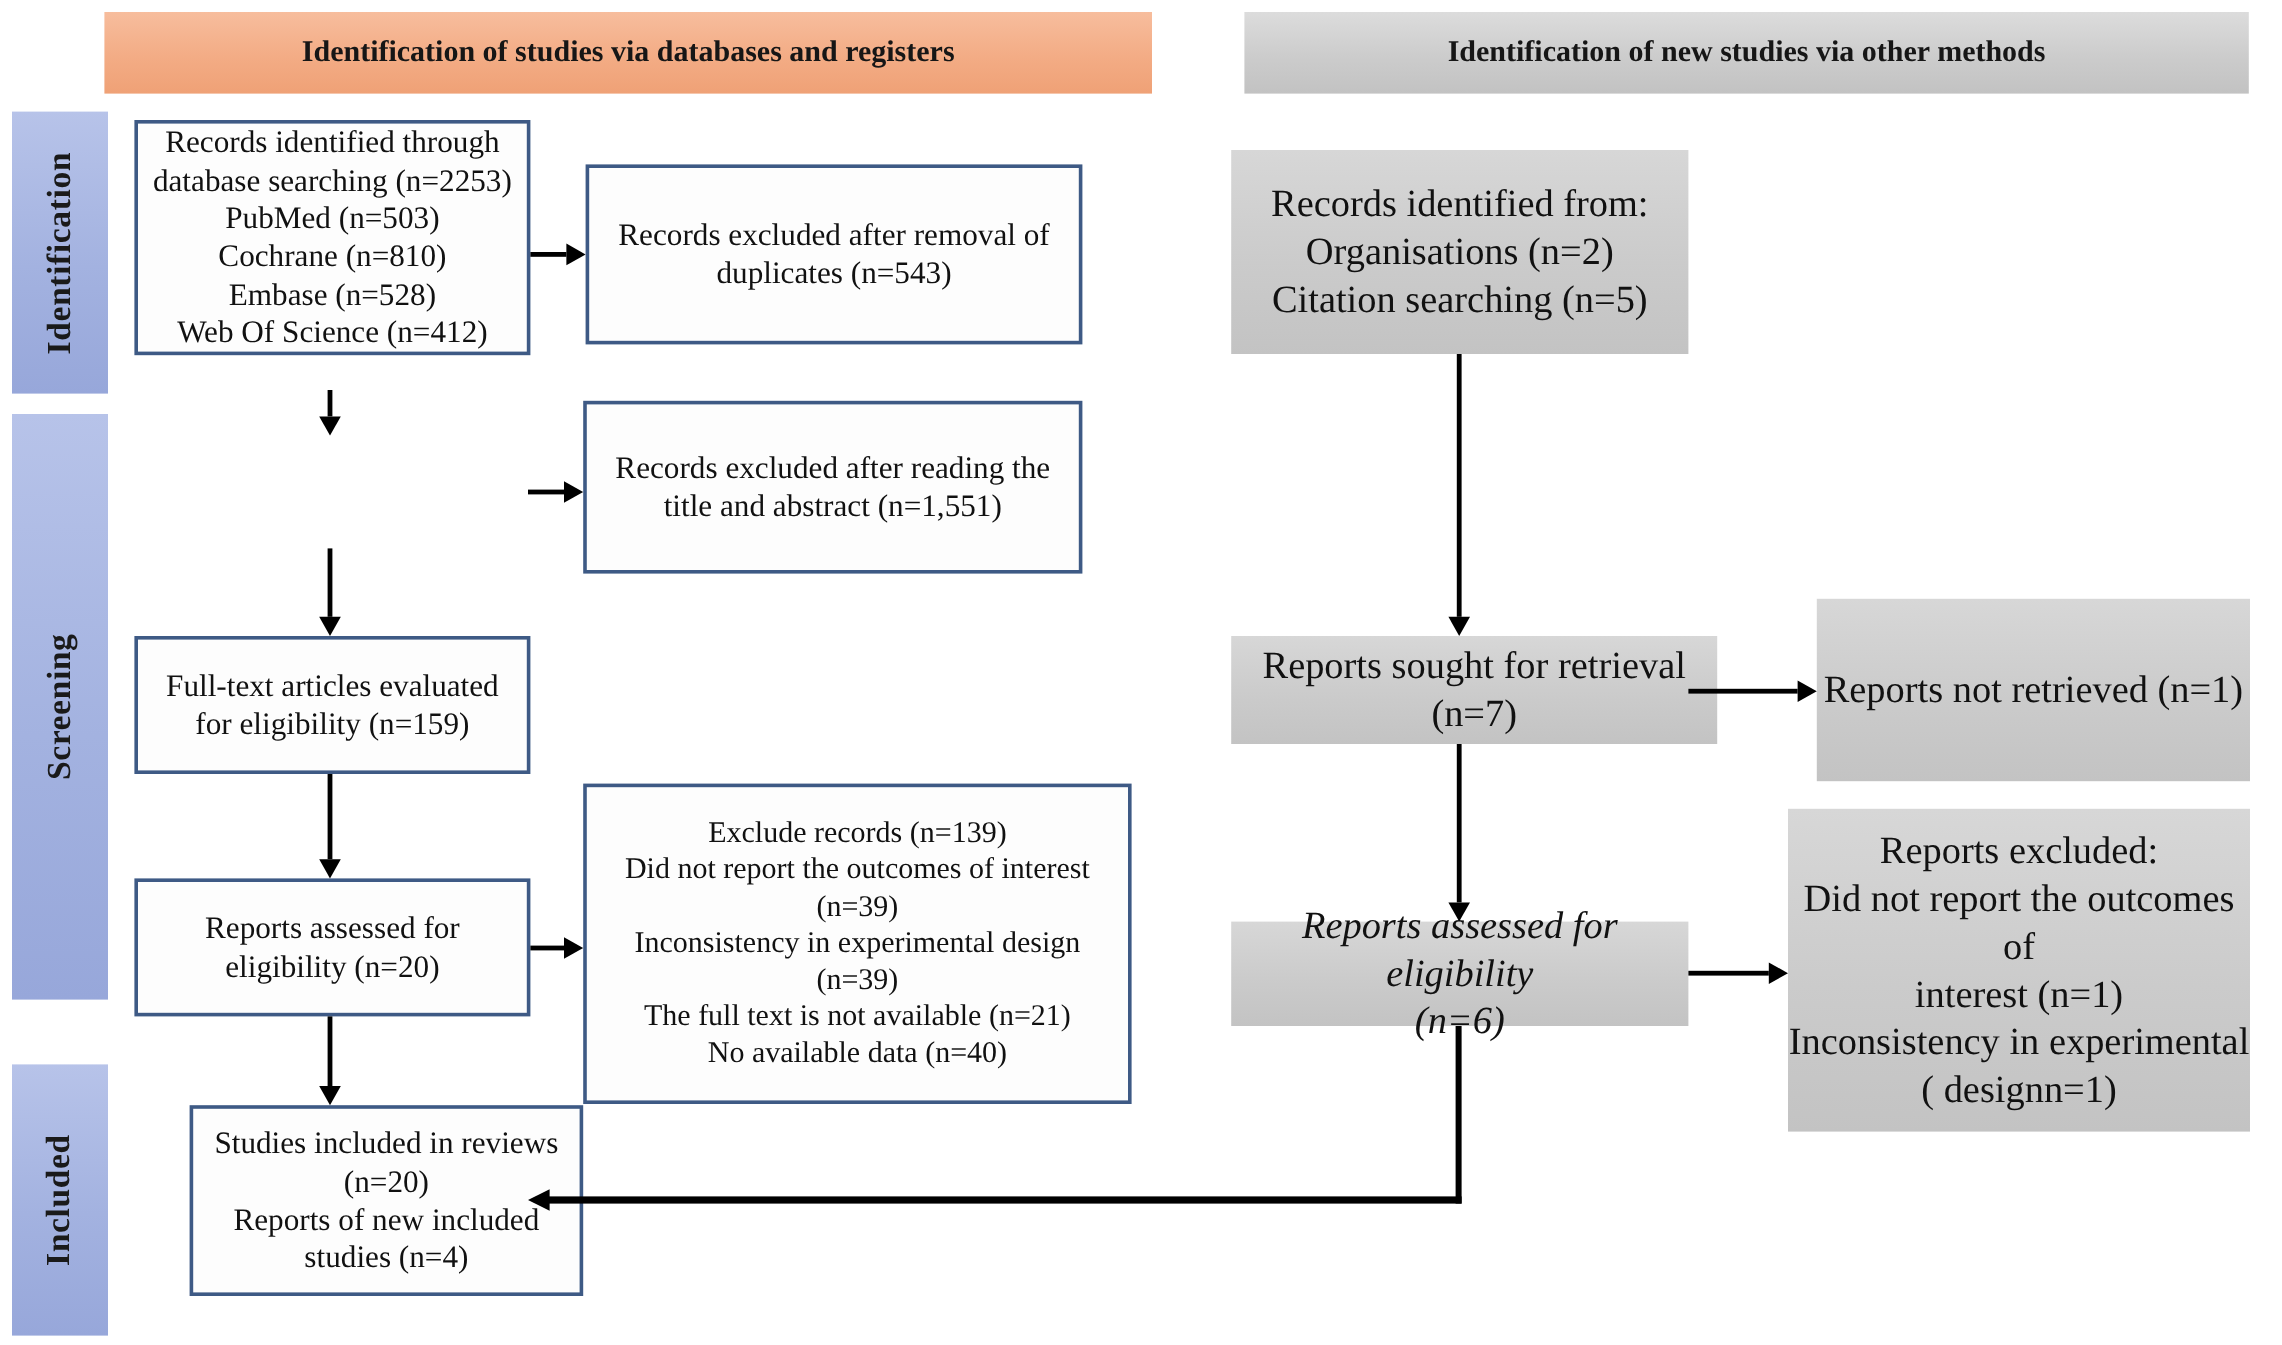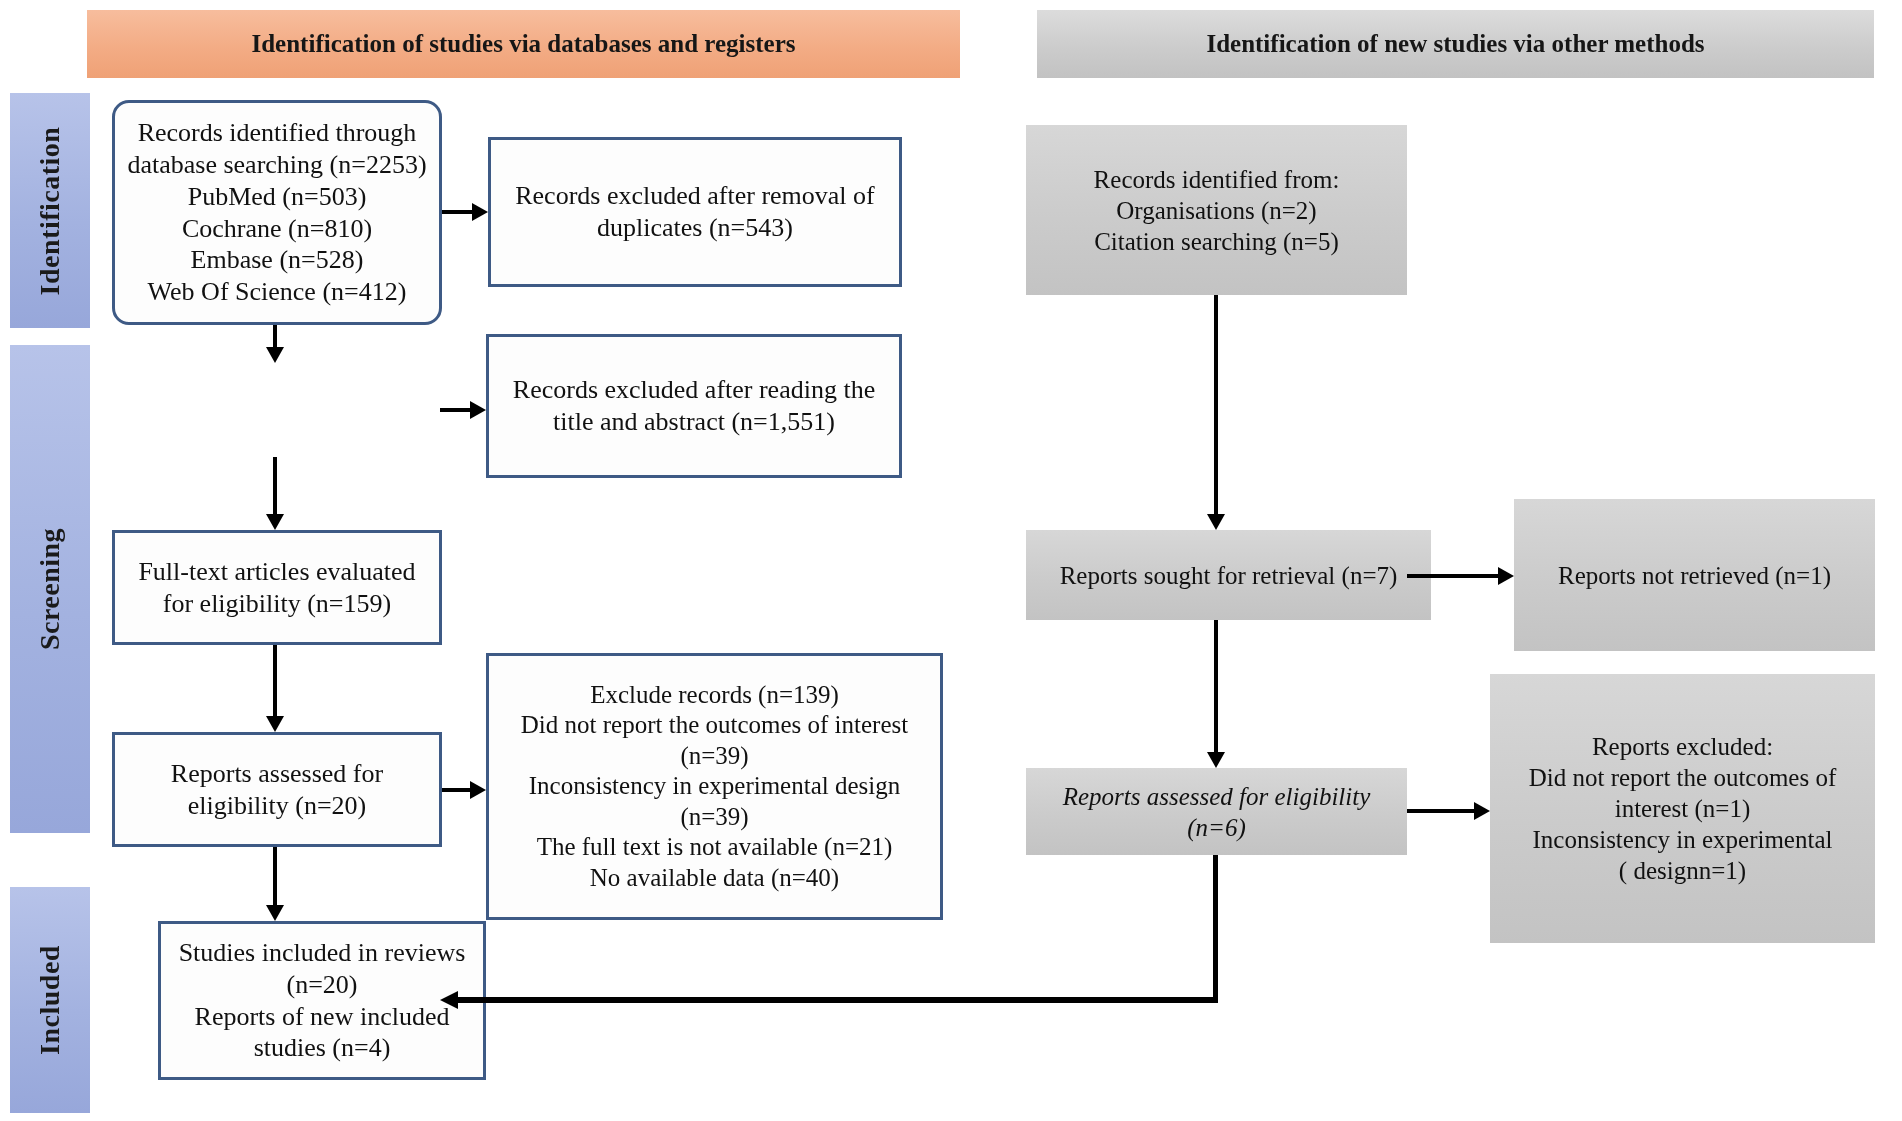--- a/index.html
+++ b/index.html
@@ -57,21 +57,21 @@
   .wbox.small-type { font-size: 25px; }
   .gbox {
     position: absolute;
     box-sizing: border-box;
     background: linear-gradient(180deg, #d7d7d7 0%, #cbcbcb 55%, #c3c3c3 100%);
     display: flex;
     align-items: center;
     justify-content: center;
     text-align: center;
     white-space: pre-line;
-    font-size: 25px;
+    font-size: 32px;
     line-height: 1.24;
   }
   .stem-v { position: absolute; width: 4px; background: #000; }
   .stem-h { position: absolute; height: 4px; background: #000; }
   .stem-h.thick { height: 6px; }
   .stem-v.thick { width: 5px; }
   .head-down {
     position: absolute; width: 0; height: 0;
     border-left: 9px solid transparent;
     border-right: 9px solid transparent;
@@ -101,21 +101,21 @@
   <div class="stage-bar" style="top:93px; height:235px;">
     <span class="vtext">Identification</span>
   </div>
   <div class="stage-bar" style="top:345px; height:488px;">
     <span class="vtext">Screening</span>
   </div>
   <div class="stage-bar" style="top:887px; height:226px;">
     <span class="vtext">Included</span>
   </div>
 
-  <div class="wbox" style="left:112px; top:100px; width:330px; height:225px;border-radius:17px;">Records identified through
+  <div class="wbox" style="left:112px; top:100px; width:330px; height:196px;">Records identified through
 database searching (n=2253)
 PubMed (n=503)
 Cochrane (n=810)
 Embase (n=528)
 Web Of Science (n=412)</div>
 
   <div class="wbox" style="left:488px; top:137px; width:414px; height:150px;">Records excluded after removal of
 duplicates (n=543)</div>
 
 

